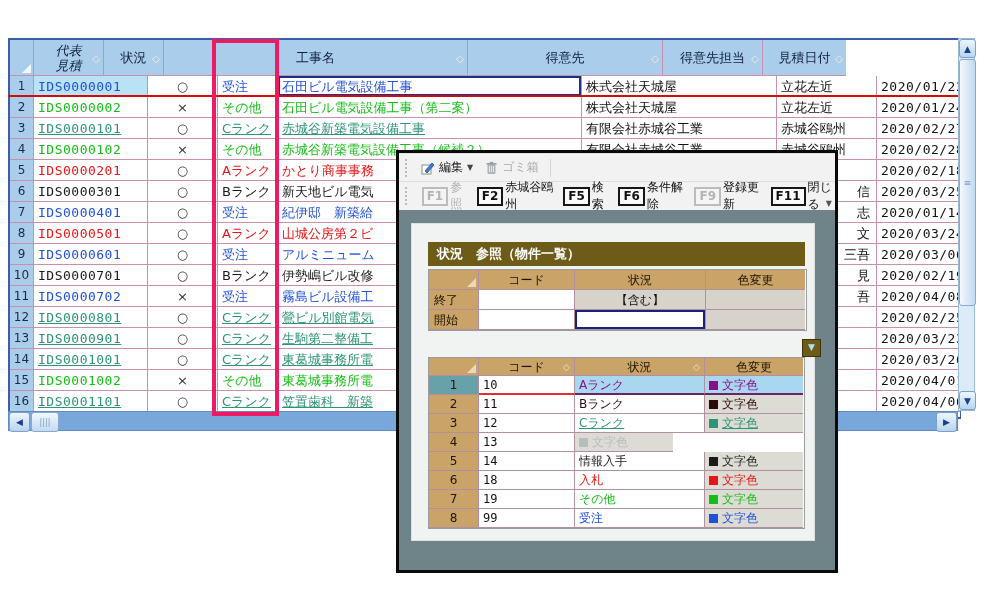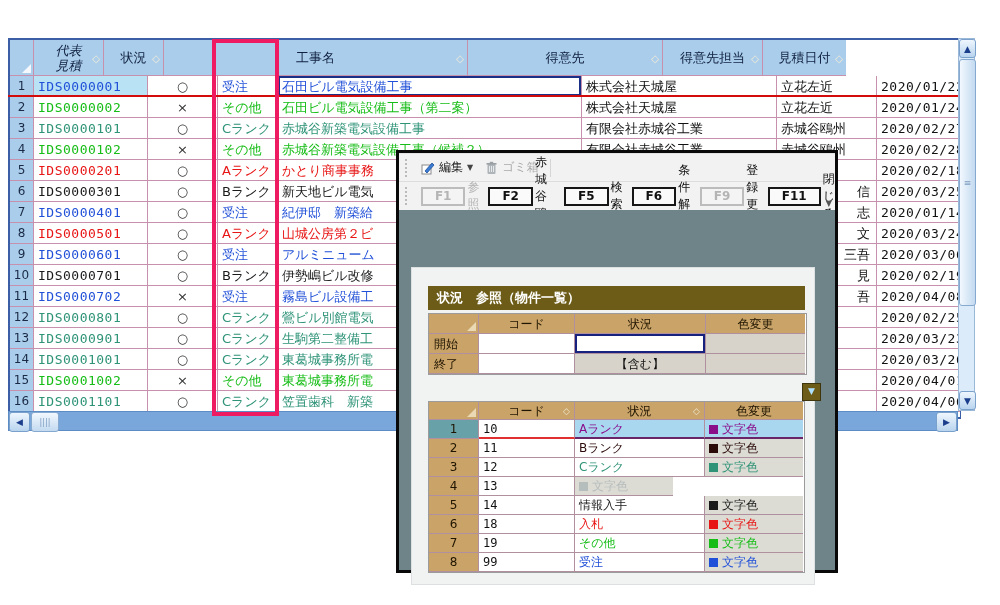--- a/index.html
+++ b/index.html
@@ -22,21 +22,21 @@
   .ctr{text-align:center;color:#333;}
   .corner{position:relative;background:#aacdeb;}
   .corner:after{content:"";position:absolute;right:2px;bottom:2px;border-style:solid;border-width:0 0 9px 9px;border-color:transparent transparent #f4f8fc transparent;}
   .selcell{background:#b9e2f5;}
   .focuscell{box-shadow:inset 0 0 0 2px #1c2f86;}
   .partialrow{height:5px;overflow:hidden;}
   .redline{position:absolute;left:8px;top:95px;width:950px;height:2px;background:#d40b0b;z-index:3;}
   .pinkbox{position:absolute;left:212px;top:39px;width:67px;height:377px;border:4px solid #ee1b63;box-sizing:border-box;z-index:4;pointer-events:none;}
 
   
-  .t-blue{color:#2150d8;} .t-green{color:#16bd16;} .t-teal{color:#2e9377;}
+  .t-blue{color:#2150d8;} .t-green{color:#16bd16;} .t-teal{color:#2e9377;text-decoration:underline;}
   .t-red{color:#e81515;} .t-black{color:#1a1a1a;} .t-purple{color:#8a0d8a;}
   .t-darkmaroon{color:#2b0a0a;} .t-lightgray{color:#b6bdbd;}
 
   
   .vscroll{position:absolute;left:958px;top:38px;width:17px;height:373px;background:#dcebf9;border:1px solid #9cb8d8;box-sizing:border-box;z-index:2;display:flex;flex-direction:column;}
   .hscroll{position:absolute;left:8px;top:411px;width:950px;height:20px;background:#79a7dc;border:1px solid #5d8cc4;box-sizing:border-box;z-index:2;display:flex;align-items:stretch;}
   .sbtn{background:linear-gradient(180deg,#eef6fe,#b9d4ee);border:1px solid #7aa0cc;border-radius:3px;color:#1a3e8c;font-size:9px;display:flex;align-items:center;justify-content:center;}
   .vscroll .sbtn{height:17px;width:15px;}
   .hscroll .sbtn{width:19px;height:18px;}
   .vthumb{margin:1px 0;height:245px;width:15px;background:linear-gradient(90deg,#f2f8fe,#c3daf0);border:1px solid #86a9cf;border-radius:3px;display:flex;align-items:center;justify-content:center;color:#7d9cc0;font-size:9px;letter-spacing:0;}
@@ -53,26 +53,26 @@
   .wbtn.min{color:#bdbdbd;}
   .wbtn.max span{display:inline-block;width:10px;height:10px;border:2px solid #111;box-sizing:border-box;}
   .ptoolbar{height:27px;background:#f2f2f2;border-top:1px solid #e2e2e2;display:flex;align-items:center;padding-left:6px;gap:4px;}
   .tgrip{width:3px;height:18px;border-left:2px dotted #bbb;margin-right:3px;}
   .titem{display:flex;align-items:center;gap:4px;font-size:12px;color:#222;padding:2px 4px;}
   .titem.disabled{color:#a9a9a9;}
   .titem .dd{font-size:8px;color:#444;}
   .tsep{width:1px;height:18px;background:#d5d5d5;margin:0 3px;}
   .pfuncbar{height:28px;background:#f2f2f2;border-top:1px solid #ddd;display:flex;align-items:center;padding-left:6px;gap:9px;position:relative;}
   .fkey{display:flex;align-items:center;gap:2px;font-size:12px;color:#111;}
-  .fkey .kb{border:2px solid #161616;background:#fafafa;font-weight:bold;font-size:12px;padding:0 12px;line-height:15px;color:#111;}
+  .fkey .kb{border:2px solid #161616;background:#fafafa;font-weight:bold;font-size:12px;padding:0 3px;line-height:15px;color:#111;}
   .fkey.keyoff .kb{border-color:#bcbcbc;color:#b4b4b4;background:#f4f4f4;}
   .fkey.laboff .lab{color:#b4b4b4;}
   .fmore{position:absolute;right:3px;bottom:2px;font-size:8px;color:#555;}
   .pclient{flex:1;position:relative;background:#6e8489;}
-  .ppanel{position:absolute;left:12px;top:13px;width:402px;height:316px;background:#f1f2f2;border:1px solid #dde0e0;margin-top:44px;}
+  .ppanel{position:absolute;left:12px;top:13px;width:402px;height:316px;background:#f1f2f2;border:1px solid #dde0e0;}
   .olivetitle{margin:18px 0 0 16px;width:377px;height:24px;background:#6d5c17;color:#fff;font-weight:bold;font-size:13px;line-height:24px;padding-left:9px;box-sizing:border-box;}
 
   .stable{margin:3px 0 0 16px;width:377px;border:1px solid #9b9b9b;background:#fff;border-collapse:collapse;}
   .srow{display:flex;height:20px;line-height:20px;}
   .sc{box-sizing:border-box;border-right:1px solid #b08f9f;border-bottom:1px solid #b08f9f;font-size:12px;overflow:hidden;white-space:nowrap;}
   .sc.h{background:#c9a368;text-align:center;color:#201500;}
   .scw0{width:50px;} .scw1{width:96px;} .scw2{width:131px;} .scw3{width:99px;border-right:none;}
   .slabel{background:#c9a368;padding-left:5px;color:#201500;}
   .sinput{background:#fff;}
   .sfocus{box-shadow:inset 0 0 0 2px #16227e;}
@@ -373,29 +373,29 @@
         <div class="olivetitle">状況　参照（物件一覧）</div>
 
         <div class="stable">
           <div class="srow">
             <div class="sc scw0 scorner"></div>
             <div class="sc scw1 h">コード</div>
             <div class="sc scw2 h">状況</div>
             <div class="sc scw3 h">色変更</div>
           </div>
           <div class="srow">
+            <div class="sc scw0 slabel">終了</div>
+            <div class="sc scw1 sinput"></div>
+            <div class="sc scw2 sgray">【含む】</div>
+            <div class="sc scw3 sgray"></div>
+          </div>
+          <div class="srow">
             <div class="sc scw0 slabel">開始</div>
             <div class="sc scw1 sinput"></div>
             <div class="sc scw2 sinput sfocus"></div>
-            <div class="sc scw3 sgray"></div>
-          </div>
-          <div class="srow">
-            <div class="sc scw0 slabel">終了</div>
-            <div class="sc scw1 sinput"></div>
-            <div class="sc scw2 sgray">【含む】</div>
             <div class="sc scw3 sgray"></div>
           </div>
         </div>
 
         <div class="ddwrap">
           <span class="ddbtn">▼</span>
         </div>
 
         <div class="rtable">
           <div class="rrow h" id="rtable-header">

